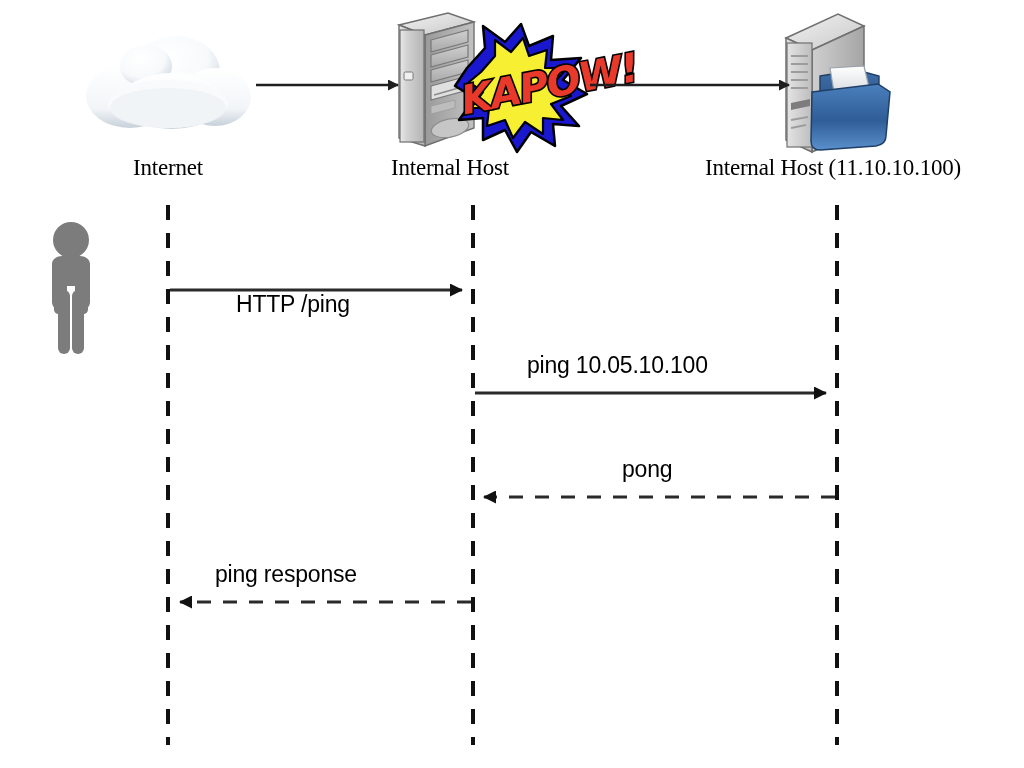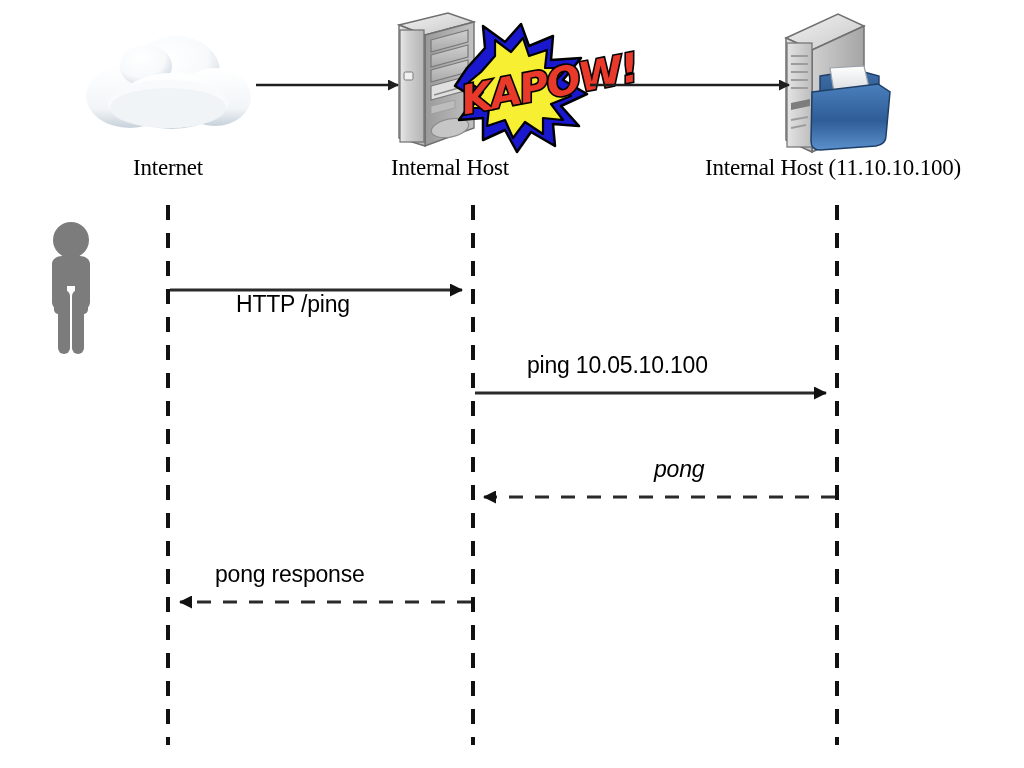--- a/index.html
+++ b/index.html
@@ -229,15 +229,15 @@
 <div class="node-label" style="left:68px; top:155px; width:200px;">Internet</div>
 
 <div class="node-label" style="left:350px; top:155px; width:200px;">Internal Host</div>
 
 <div class="node-label" style="left:653px; top:155px; width:360px;">Internal Host (11.10.10.100)</div>
 
 <div class="msg-label" style="left:236px; top:248px;margin-top:43px;">HTTP /ping</div>
 
 <div class="msg-label" style="left:527px; top:352px;">ping 10.05.10.100</div>
 
-<div class="msg-label" style="left:654px; top:456px;font-style:italic;">pong</div>
-
-<div class="msg-label" style="left:215px; top:561px;">pong response</div>
+<div class="msg-label" style="left:622px; top:456px;">pong</div>
+
+<div class="msg-label" style="left:215px; top:561px;">ping response</div>
 
 </body></html>

